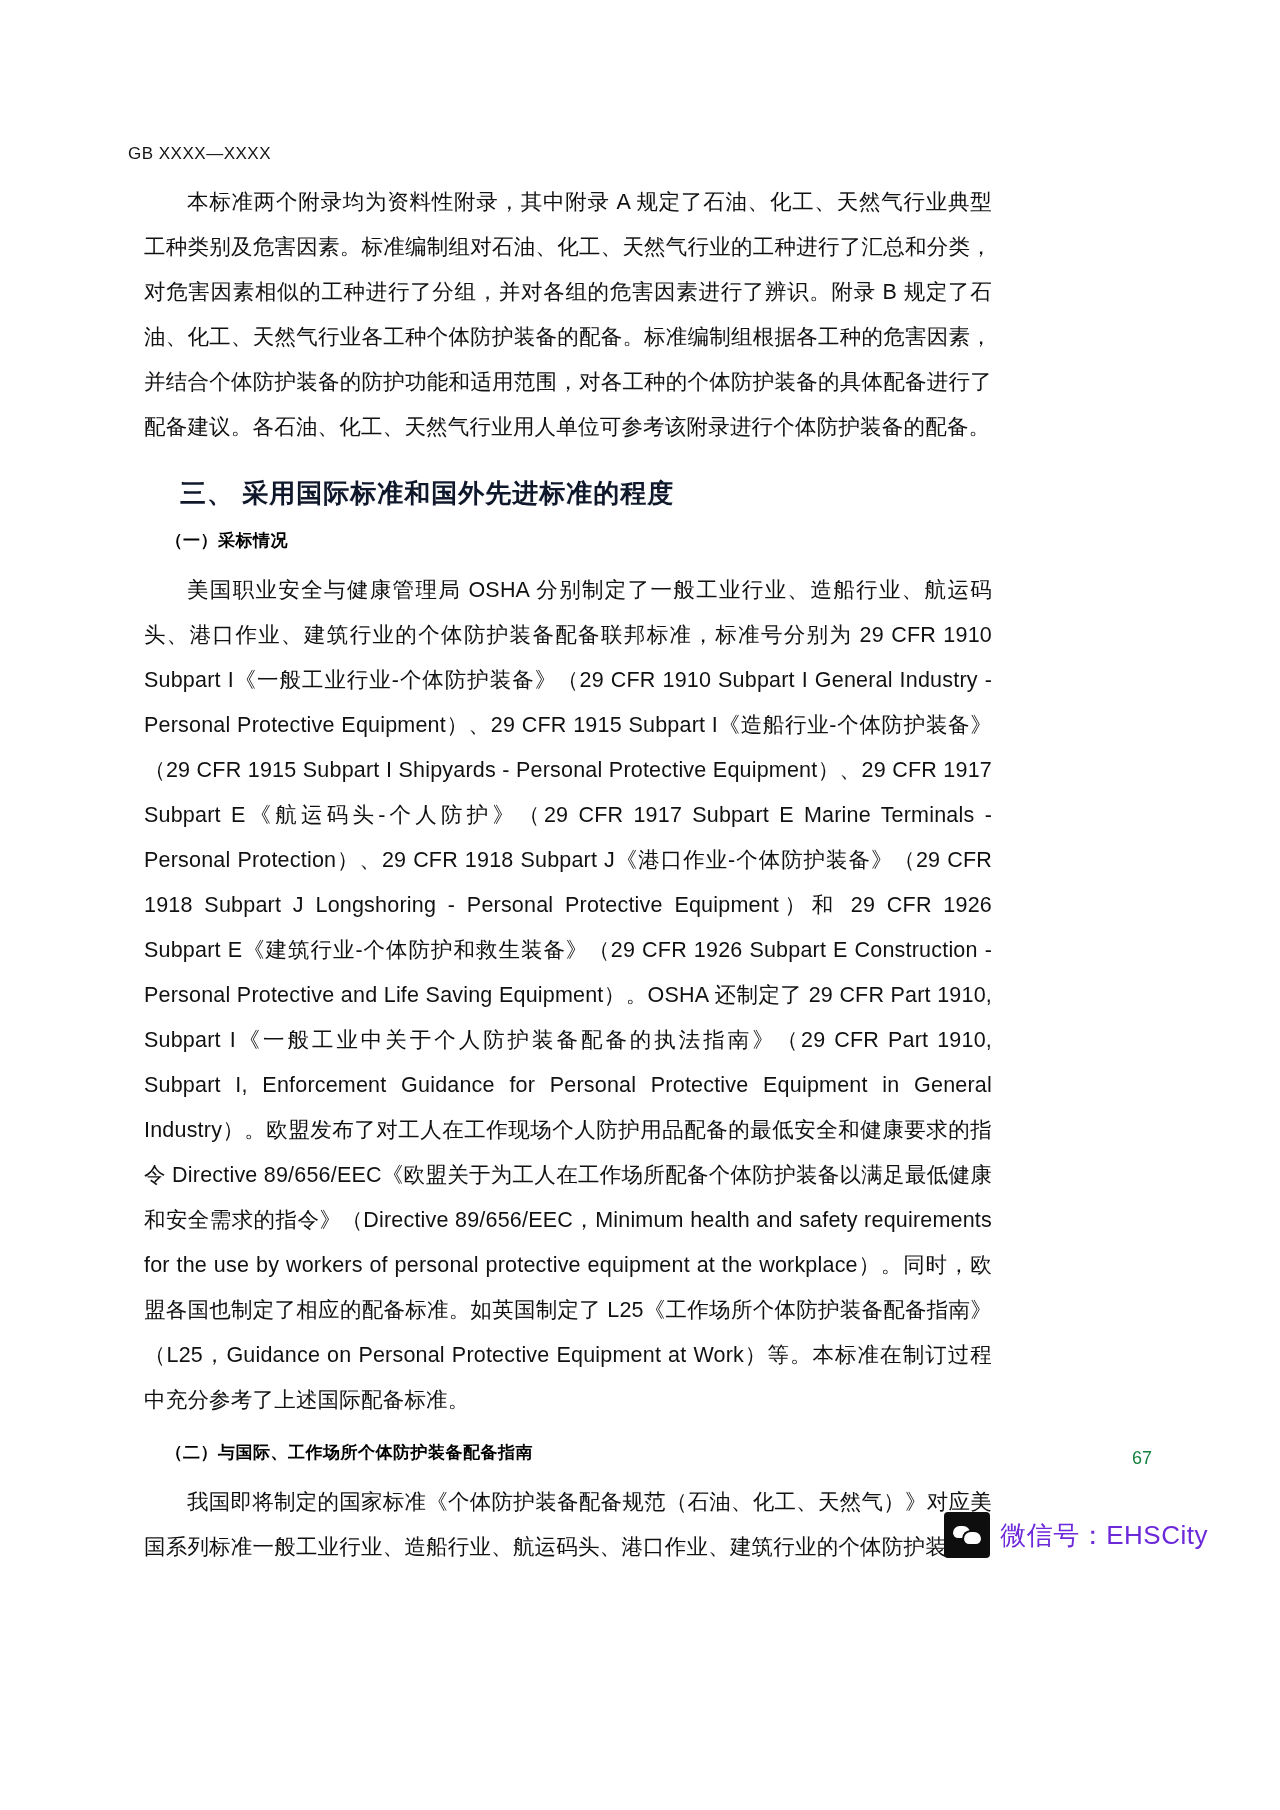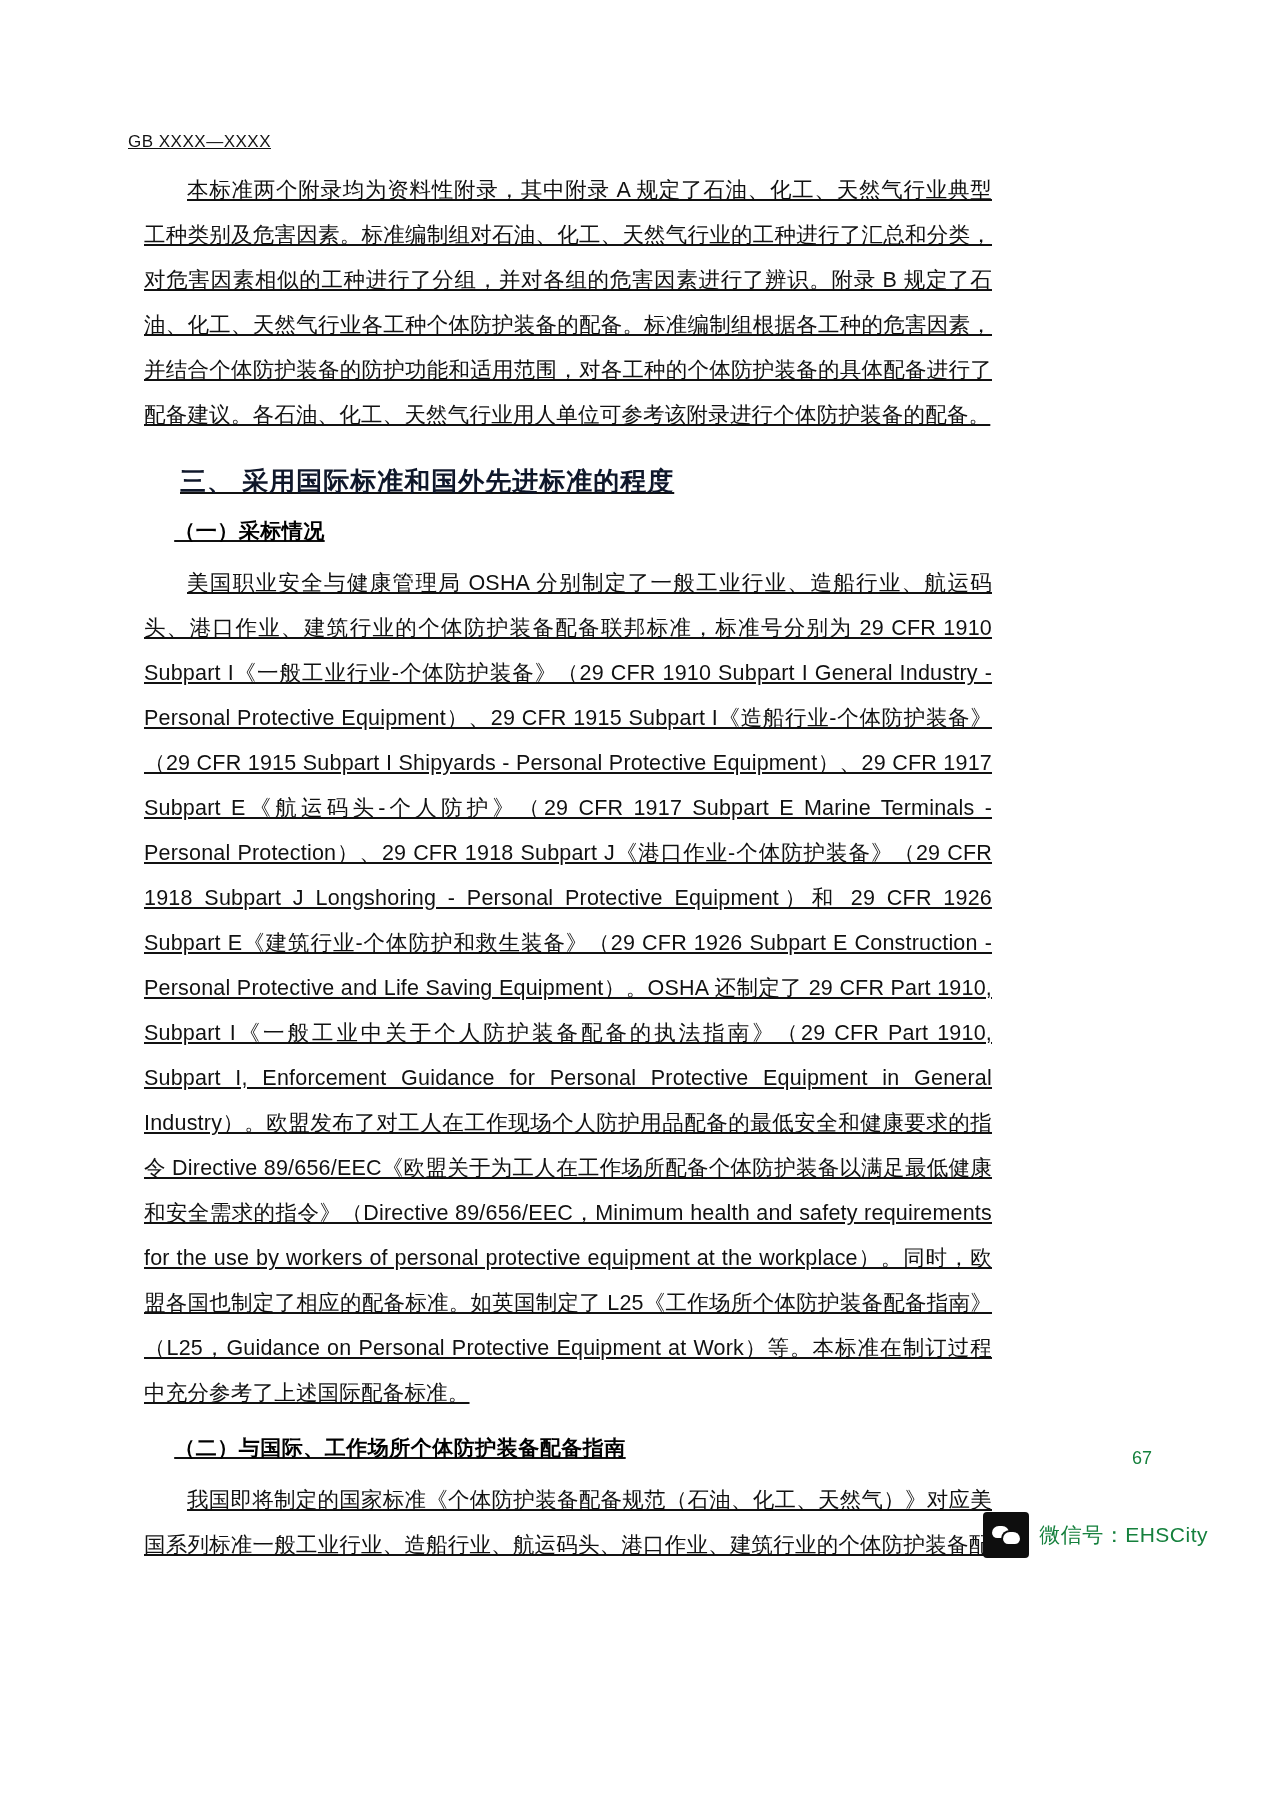--- a/index.html
+++ b/index.html
@@ -18,23 +18,22 @@
   .page {
     position: absolute;
     left: 0; top: 0;
     width: 1280px;
     height: 1810px;
     background: #ffffff;
   }
   .content {
     position: absolute;
     left: 128px;
-    top: 132px;
+    top: 144px;
     width: 880px;
-    text-decoration: underline;
   }
   .header-code {
     font-size: 17px;
     letter-spacing: 0.5px;
     color: #141414;
     margin-bottom: 12px;
     font-family: "Liberation Sans", sans-serif;
   }
   p.body-text {
     font-size: 21.5px;
@@ -50,21 +49,21 @@
   }
   h2.section-title {
     font-size: 26px;
     font-weight: bold;
     margin: 26px 0 10px 0;
     text-indent: 2em;
     letter-spacing: 1px;
     color: #0f172a;
   }
   h3.subsection-title {
-    font-size: 21px;
+    font-size: 17px;
     font-weight: bold;
     margin: 18px 0 6px 0;
     text-indent: 2.2em;
     letter-spacing: 0.5px;
     color: #000000;
   }
   .page-number {
     position: absolute;
     right: 128px;
     top: 1448px;
@@ -102,22 +101,22 @@
     position: absolute;
     left: 20px;
     top: 20px;
     width: 17px;
     height: 12px;
     background: #ffffff;
     border-radius: 8px 8px 6px 6px;
     box-shadow: 0 0 0 2px #0e0e0e;
   }
   .wm-text {
-    font-size: 21px;
-    color: #15803d;
+    font-size: 26px;
+    color: #6d28d9;
     letter-spacing: 0.5px;
     white-space: nowrap;
   }
 </style>
 </head>
 <body>
 
 <div class="page">
   <div class="content">
 

